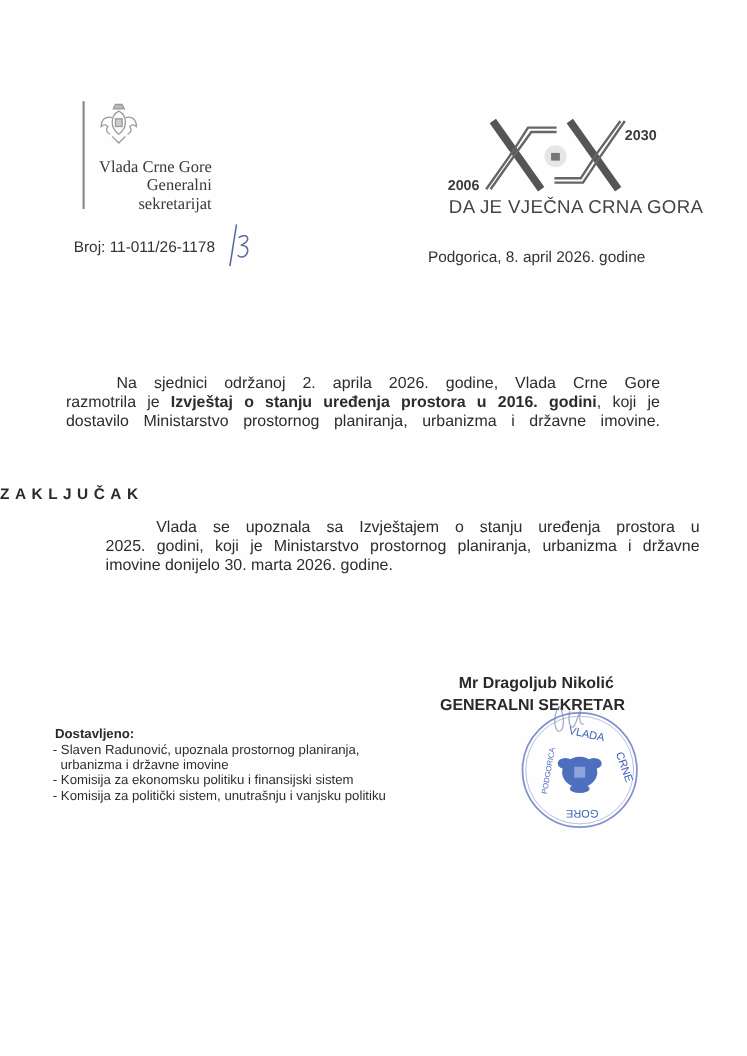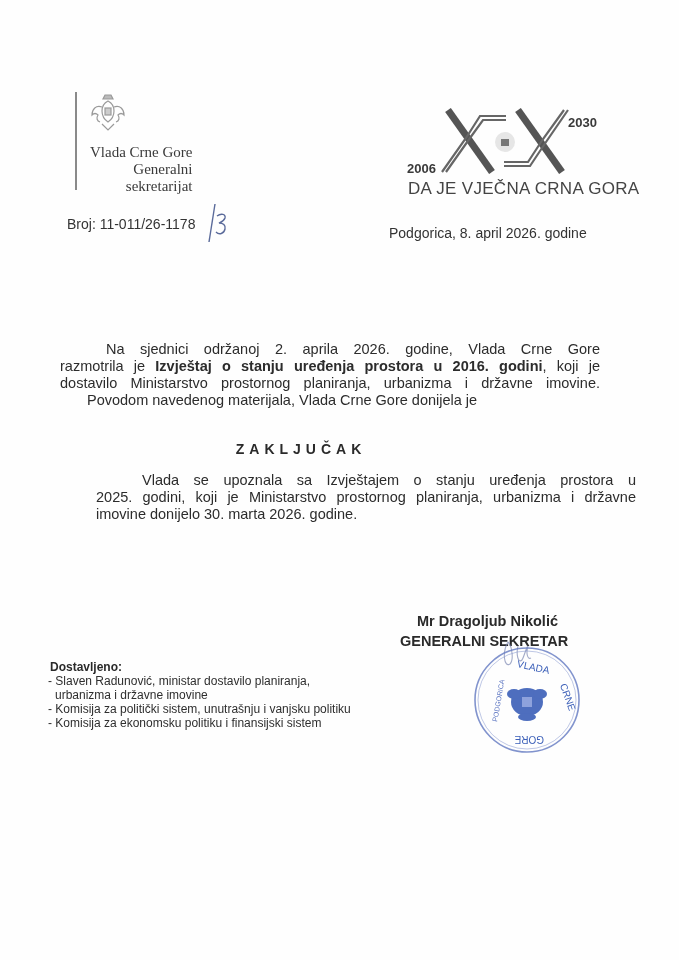--- a/index.html
+++ b/index.html
@@ -17,21 +17,21 @@
     .logo-year-l { position: absolute; left: 407px; top: 161px; font-weight: bold; font-size: 13px; color: #3a3a3a; }
     .logo-motto { position: absolute; left: 408px; top: 179px; font-size: 17px; letter-spacing: 0.3px; color: #444; white-space: nowrap; }
     .ref { position: absolute; left: 67px; top: 216px; font-size: 14px; color: #333; white-space: nowrap; }
     .ref-hand { position: absolute; left: 205px; top: 202px; width: 28px; height: 42px; }
     .place-date { position: absolute; left: 389px; top: 225px; font-size: 14px; color: #333; white-space: nowrap; }
     .para { position: absolute; left: 60px; width: 540px; font-size: 14.5px; line-height: 17px; color: #2c2c2c; text-align: justify; }
     .p1 { top: 341px; }
     .p1 .indent { text-indent: 46px; }
     .line { display: block; text-align: justify; text-align-last: justify; white-space: nowrap; }
     .line.last { text-align-last: left; }
-    .heading { position: absolute; left: 0; width: 602px; top: 441px; text-align: center; font-weight: bold; font-size: 14px; letter-spacing: 5px; color: #2a2a2a; }
+    .heading { position: absolute; left: 0; width: 602px; top: 441px; text-align: left; font-weight: bold; font-size: 14px; letter-spacing: 5px; color: #2a2a2a; }
     .p2 { top: 472px; margin-left: 36px; }
     .sig-title { position: absolute; left: 400px; top: 595px; font-weight: bold; font-size: 14.5px; color: #2a2a2a; white-space: nowrap; margin-top: 38px; }
     .sig-name { position: absolute; left: 417px; top: 613px; font-weight: bold; font-size: 14.5px; color: #2a2a2a; white-space: nowrap; }
     .stamp { position: absolute; left: 466px; top: 636px; width: 122px; height: 122px; }
     .dist-title { position: absolute; left: 50px; top: 660px; font-weight: bold; font-size: 12px; color: #2a2a2a; }
     .dist-list { position: absolute; left: 48px; top: 674px; font-size: 12px; line-height: 14px; color: #2e2e2e; margin: 0; padding: 0; list-style: none; }
     .dist-list li { white-space: nowrap; }
     .dist-list .cont { padding-left: 7px; }
   </style>
 </head>
@@ -80,21 +80,20 @@
   <svg class="ref-hand" viewBox="0 0 28 42">
     <path d="M10 2 L4 40" stroke="#5a6a9a" stroke-width="1.4" fill="none"></path>
     <path d="M12 14 c4 -3 9 -2 8 2 c-1 3 -4 4 -6 5 c4 0 7 2 6 6 c-1 5 -6 6 -9 3" stroke="#5a6a9a" stroke-width="1.4" fill="none"></path>
   </svg>
   <div class="place-date">Podgorica, 8. april 2026. godine</div>
 
   <div class="para p1">
     <span class="line indent"><span>Na sjednici održanoj 2. aprila 2026. godine, Vlada Crne Gore</span></span>
     <span class="line"><span>razmotrila je </span><b>Izvještaj o stanju uređenja prostora u 2016. godini</b><span>, koji je</span></span>
     <span class="line"><span>dostavilo Ministarstvo prostornog planiranja, urbanizma i državne imovine.</span></span>
-    <span class="line last indent" style="padding-left:27px;text-indent:0"><span>Povodom navedenog materijala, Vlada Crne Gore donijela je</span></span>
   </div>
 
   <div class="heading">ZAKLJUČAK</div>
 
   <div class="para p2">
     <span class="line" style="padding-left:46px">Vlada se upoznala sa Izvještajem o stanju uređenja prostora u</span>
     <span class="line">2025. godini, koji je Ministarstvo prostornog planiranja, urbanizma i državne</span>
     <span class="line last">imovine donijelo 30. marta 2026. godine.</span>
   </div>
 
@@ -113,19 +112,19 @@
       <ellipse cx="61" cy="66" rx="16" ry="14"></ellipse>
       <ellipse cx="48" cy="58" rx="7" ry="5"></ellipse>
       <ellipse cx="74" cy="58" rx="7" ry="5"></ellipse>
       <ellipse cx="61" cy="81" rx="9" ry="4"></ellipse>
     </g>
     <rect x="56" y="61" width="10" height="10" fill="#8ea2dc"></rect>
   </svg>
 
   <div class="dist-title">Dostavljeno:</div>
   <ul class="dist-list">
-    <li>- Slaven Radunović, ministar dostavilo planiranja,</li>
+    <li>- Slaven Radunović, upoznala prostornog planiranja,</li>
     <li class="cont">urbanizma i državne imovine</li>
+    <li>- Komisija za ekonomsku politiku i finansijski sistem</li>
     <li>- Komisija za politički sistem, unutrašnju i vanjsku politiku</li>
-    <li>- Komisija za ekonomsku politiku i finansijski sistem</li>
   </ul>
 
 </div>
 
 </body></html>

